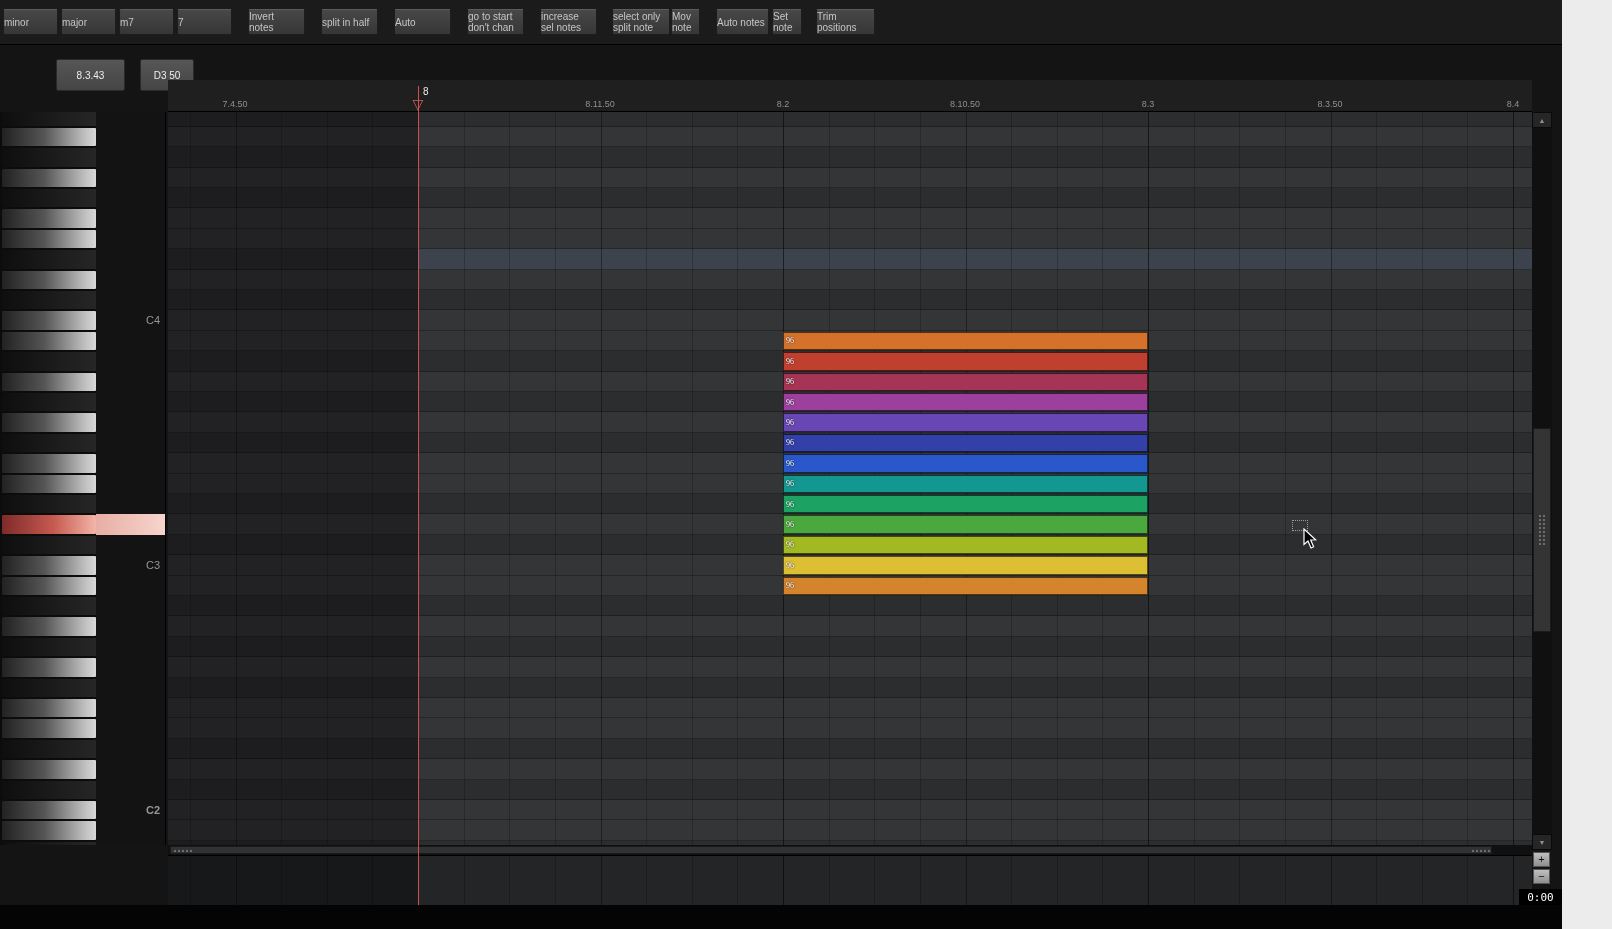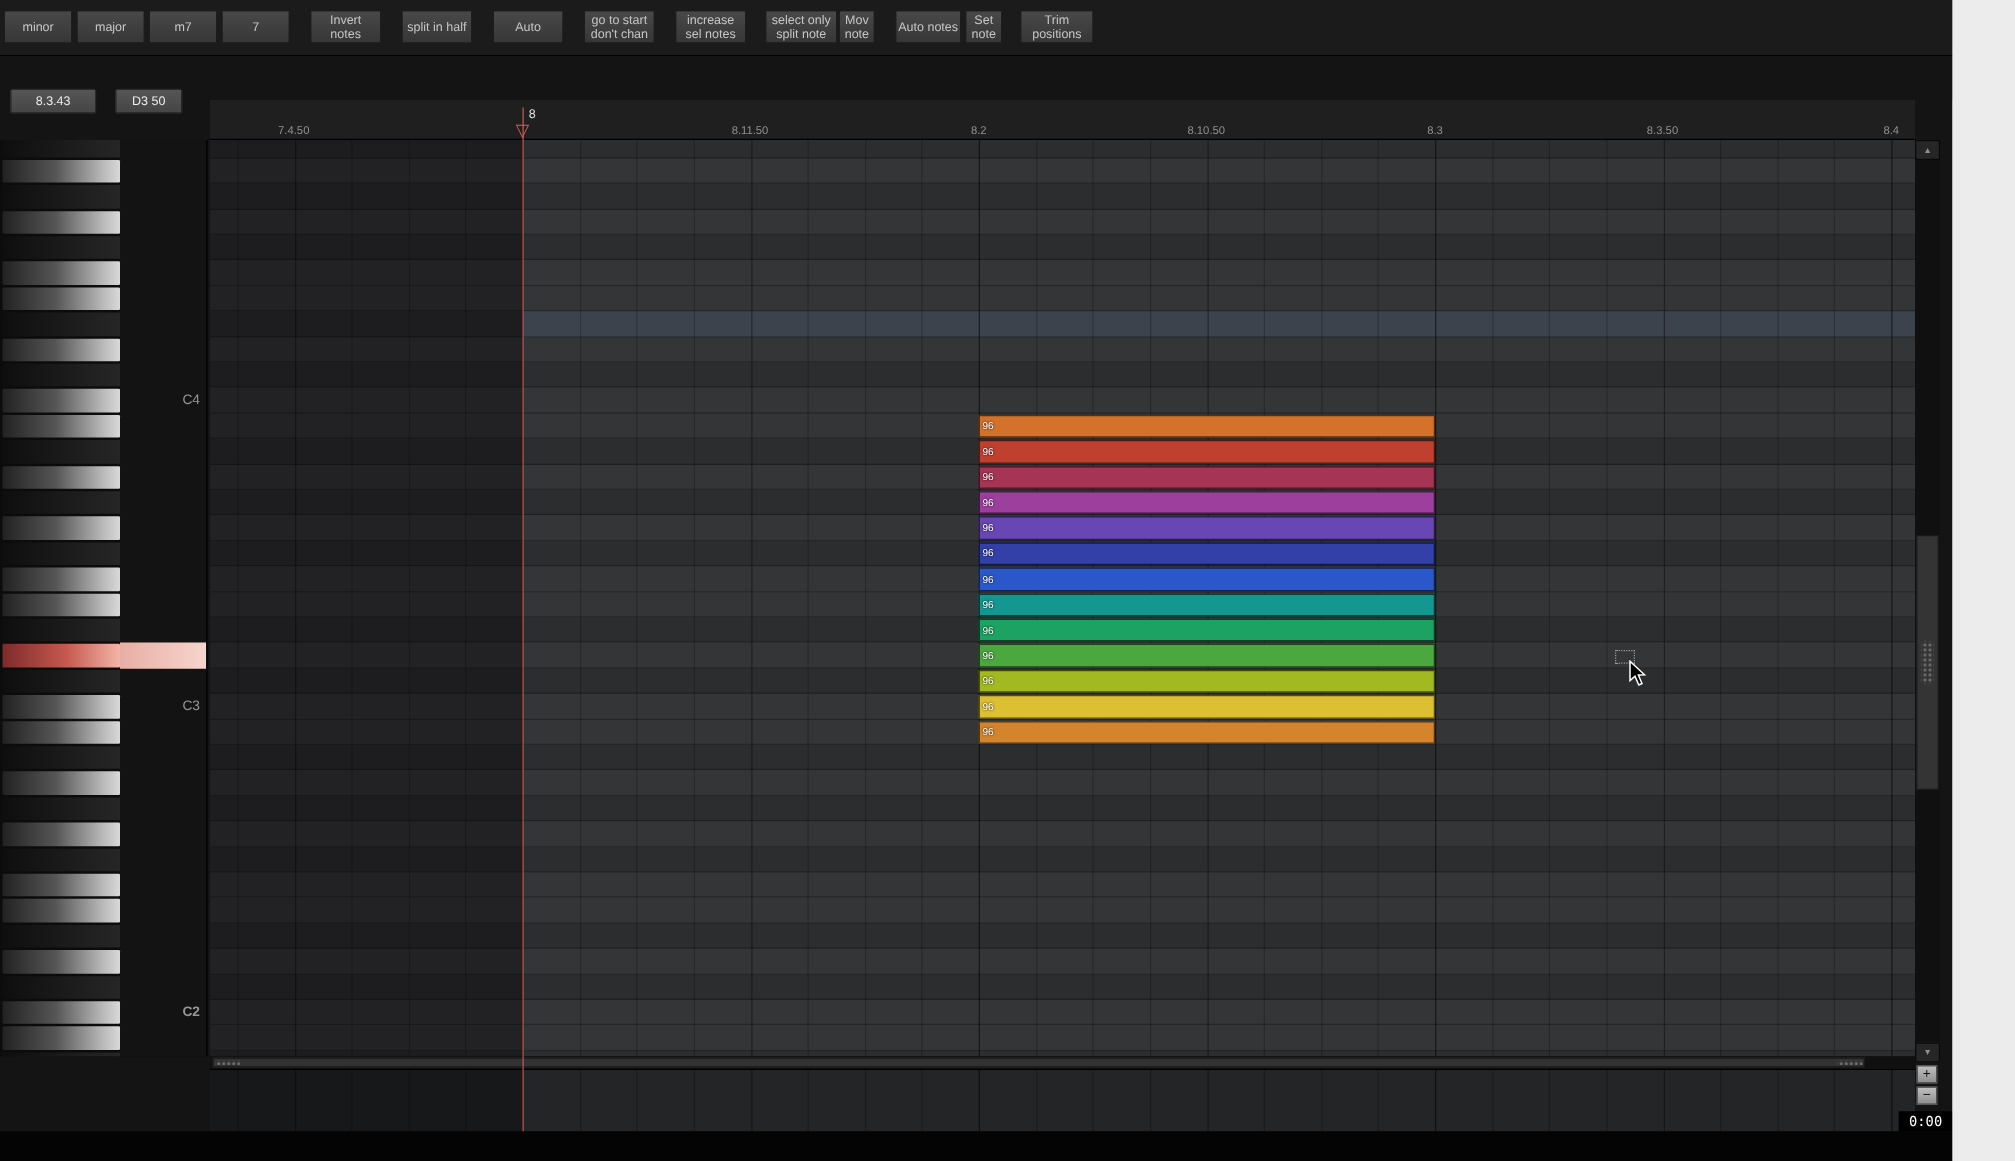--- a/index.html
+++ b/index.html
@@ -10,29 +10,29 @@
     -webkit-font-smoothing:antialiased;
   }
   #window{position:absolute;left:0;top:0;width:1562px;height:929px;background:#141414;overflow:hidden;}
   
   #toolbar{position:absolute;left:0;top:0;width:1562px;height:44px;background:#1b1b1b;border-bottom:1px solid #000;}
   .tbtn{
     position:absolute;top:9px;height:26px;box-sizing:border-box;
     background:linear-gradient(#484848,#363636);
     border:1px solid #1d1d1d;border-top-color:#5c5c5c;border-radius:2px;
     color:#c6c6c6;font-size:10px;display:flex;flex-direction:column;
-    align-items:center;justify-content:center;line-height:11px;text-align:center;
+    align-items:flex-start;justify-content:center;line-height:11px;text-align:center;
     cursor:default;white-space:nowrap;overflow:hidden;
   }
   
   #infostrip{position:absolute;left:0;top:45px;width:1562px;height:35px;background:#141414;}
   .readout{
-    position:absolute;top:26px;height:20px;box-sizing:border-box;
+    position:absolute;top:14px;height:32px;box-sizing:border-box;
     background:linear-gradient(#565656,#454545);border:1px solid #2a2a2a;border-radius:2px;
-    color:#ededed;font-size:10px;display:flex;align-items:center;justify-content:center;
+    color:#ededed;font-size:10px;display:flex;align-items:center;justify-content:center;margin-left:48px;
   }
   
   #ruler{position:absolute;left:168px;top:80px;width:1364px;height:32px;background:#1f1f1f;border-bottom:1px solid #000;box-sizing:border-box;overflow:visible;}
   .rlabel{position:absolute;top:19px;transform:translateX(-50%);font-size:9px;color:#909090;}
   #edit-cursor-label{position:absolute;top:6px;font-size:10px;color:#e6e6e6;}
   #edit-cursor-marker{position:absolute;top:17px;font-size:14px;line-height:14px;color:#d85a5a;transform:translateX(-50%);}
   
   #keys{position:absolute;left:0;top:112px;width:166px;height:733px;background:#0c0c0c;border-right:1px solid #000;box-sizing:border-box;overflow:hidden;}
   #keys .rightzone{position:absolute;left:96px;right:0;top:0;bottom:0;background:#131313;}
   .wkey{position:absolute;left:2px;width:94px;background:linear-gradient(90deg,#222 0%,#555 45%,#b8b8b8 85%,#d9d9d9 100%);border-radius:1px;}
@@ -47,21 +47,21 @@
   .grow.b{background:#2c2d2f;}
   #rowhighlight{position:absolute;background:#3c434d;border-bottom:1px solid rgba(0,0,0,0.3);box-sizing:border-box;}
   .vline{position:absolute;top:0;bottom:0;width:1px;background:rgba(0,0,0,0.22);}
   .vline.half{background:rgba(0,0,0,0.38);}
   .vline.beat{background:rgba(0,0,0,0.55);}
   #dimleft{position:absolute;left:0;top:0;bottom:0;background:rgba(0,0,0,0.34);}
   .note{
     position:absolute;box-sizing:border-box;border:1px solid rgba(0,0,0,0.6);
     display:flex;align-items:center;
   }
-  .note .vel{font-size:8px;color:#fff;padding-left:2px;text-shadow:0 0 2px #000;}
+  .note .vel{font-size:8px;color:#fff;padding-left:2px;text-shadow:0 0 2px #000;font-family:Liberation Serif, serif;}
   
   #playhead{position:absolute;width:1px;background:rgba(225,85,85,0.9);z-index:40;}
   
   #hscroll{position:absolute;left:168px;top:845px;width:1364px;height:10px;background:#101010;}
   #hthumb{position:absolute;left:2px;top:1px;width:1322px;height:8px;background:#323232;border:1px solid #1a1a1a;box-sizing:border-box;}
   .grip{position:absolute;top:1px;bottom:1px;width:20px;background-image:radial-gradient(circle,#6e6e6e 1px,transparent 1.4px);background-size:4px 4px;background-position:1px 1px;}
   #vscroll{position:absolute;left:1532px;top:112px;width:20px;height:738px;background:#101010;}
   .sbtn{position:absolute;left:0;width:20px;height:16px;background:#262626;border:1px solid #0a0a0a;box-sizing:border-box;color:#8e8e8e;font-size:7px;display:flex;align-items:center;justify-content:center;}
   #vthumb{position:absolute;left:1px;width:18px;top:316px;height:204px;background:#343434;border:1px solid #1a1a1a;box-sizing:border-box;}
   #vthumb .grip{left:3px;right:3px;width:auto;top:84px;bottom:84px;}

